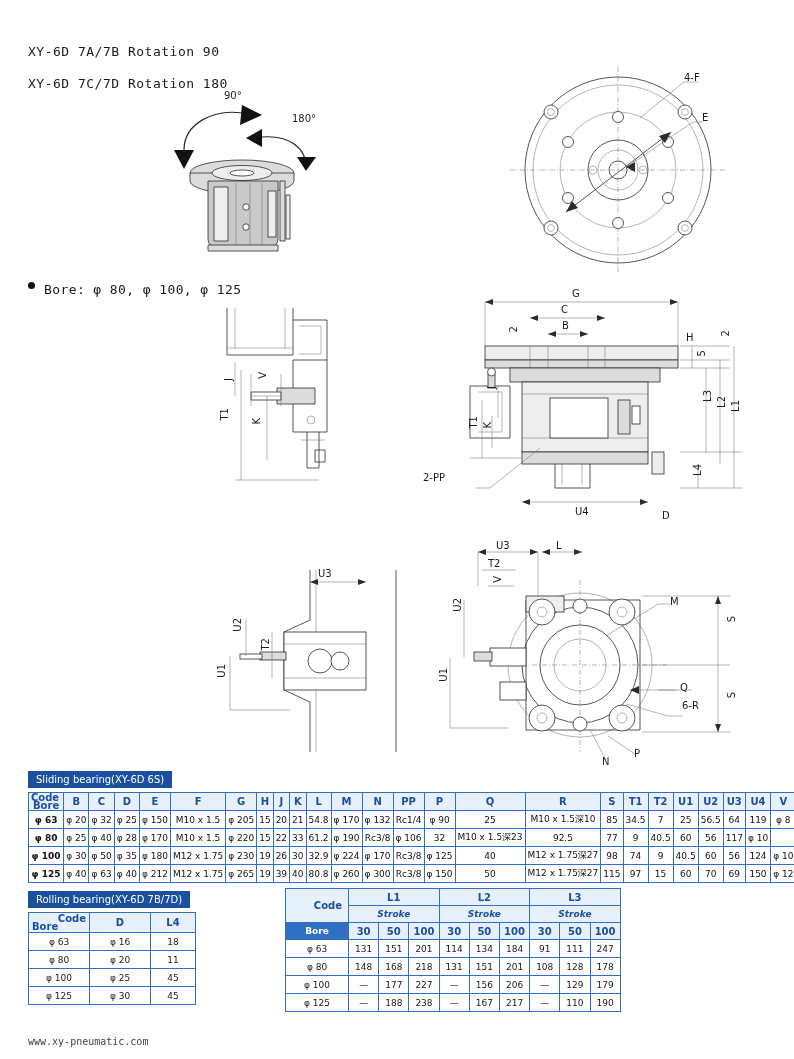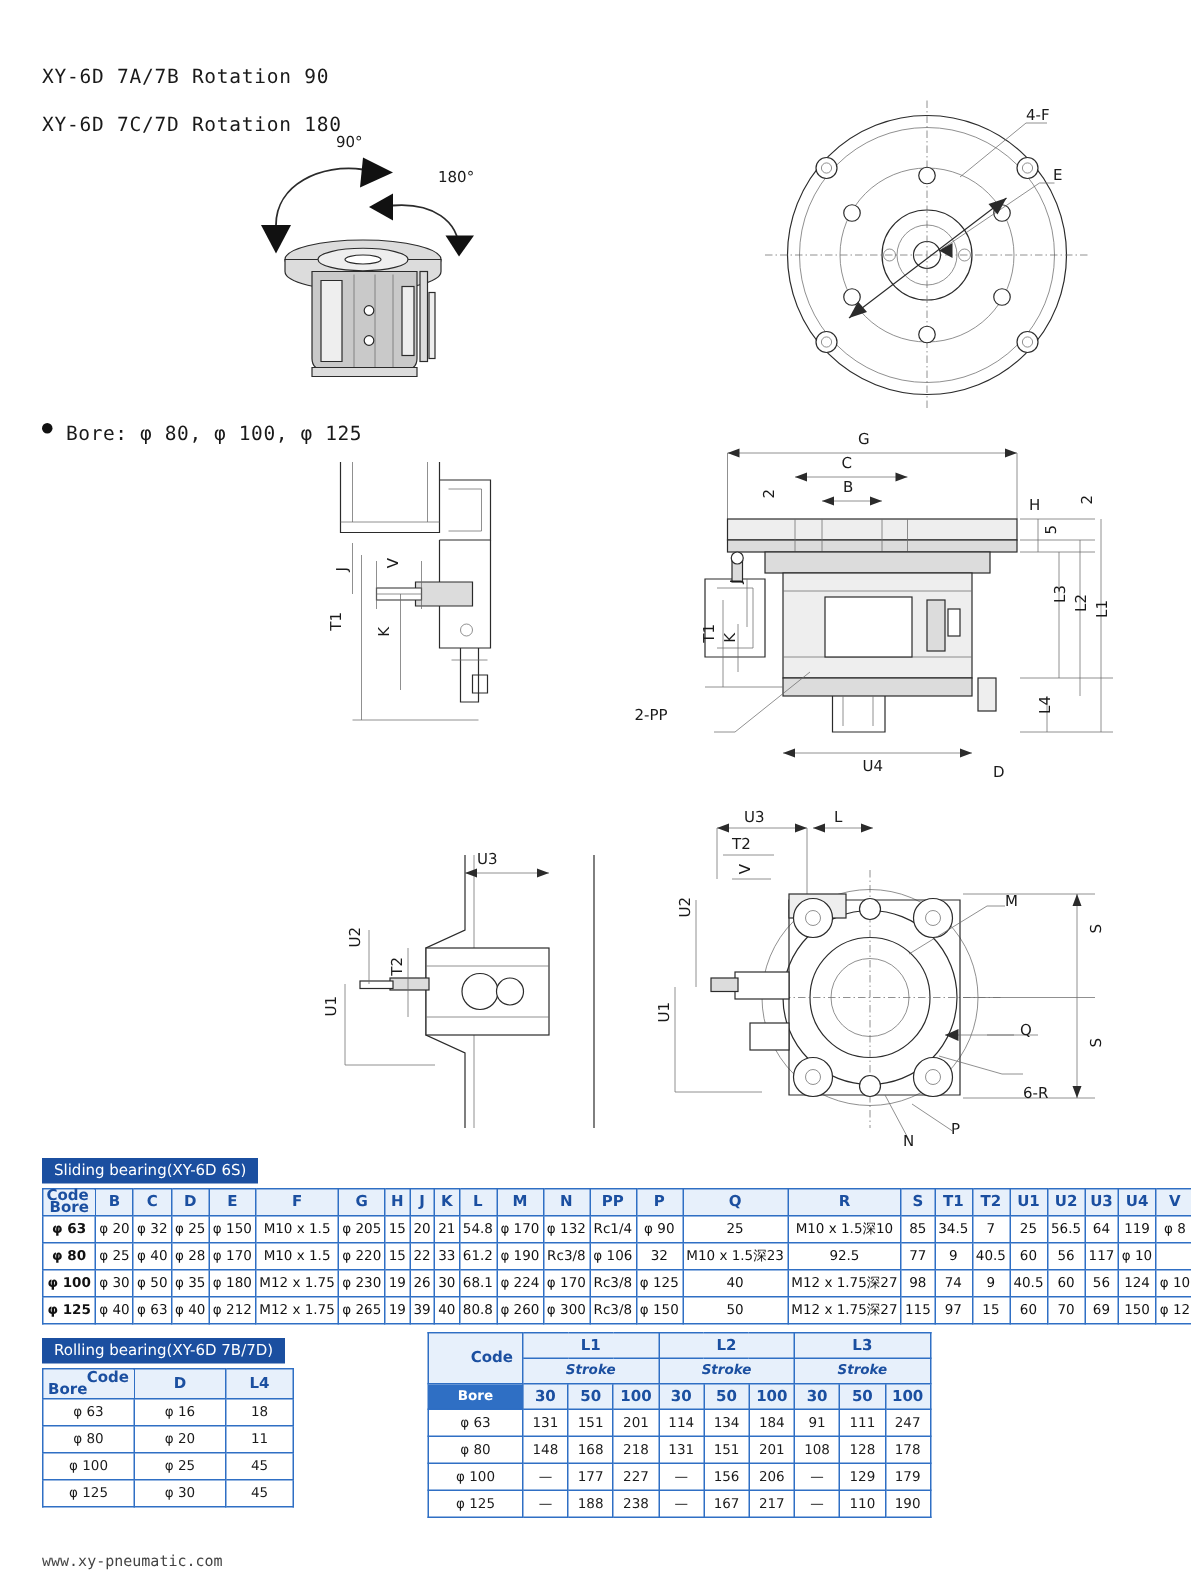--- a/index.html
+++ b/index.html
@@ -370,21 +370,21 @@
       <line class="thin" x1="20" y1="188" x2="78" y2="188"></line>
     </svg>
     <div class="lbl" style="left:66px;top:0px;">U3</div>
     <div class="lbl" style="left:126px;top:0px;">L</div>
     <div class="lbl" style="left:58px;top:18px;">T2</div>
     <div class="lbl v" style="left:62px;top:36px;">V</div>
     <div class="lbl" style="left:240px;top:56px;">M</div>
     <div class="lbl" style="left:250px;top:142px;">Q</div>
     <div class="lbl v" style="left:296px;top:76px;">S</div>
     <div class="lbl v" style="left:296px;top:152px;">S</div>
-    <div class="lbl" style="left:252px;top:184px;text-align:right;">6-R</div>
+    <div class="lbl" style="left:252px;top:160px;text-align:right;">6-R</div>
     <div class="lbl" style="left:204px;top:208px;">P</div>
     <div class="lbl" style="left:172px;top:216px;">N</div>
     <div class="lbl v" style="left:22px;top:58px;">U2</div>
     <div class="lbl v" style="left:8px;top:128px;">U1</div>
   </div>
 
   <div class="cap-main">
     <span class="tbl-caption">Sliding bearing(XY-6D 6S)</span>
   </div>
 
@@ -480,21 +480,21 @@
         <td class="firstcol">φ 100</td>
         <td>φ 30</td>
         <td>φ 50</td>
         <td>φ 35</td>
         <td>φ 180</td>
         <td>M12 x 1.75</td>
         <td>φ 230</td>
         <td>19</td>
         <td>26</td>
         <td>30</td>
-        <td>68.1</td>
+        <td>32.9</td>
         <td>φ 224</td>
         <td>φ 170</td>
         <td>Rc3/8</td>
         <td>φ 125</td>
         <td>40</td>
         <td>M12 x 1.75深27</td>
         <td>98</td>
         <td>74</td>
         <td>9</td>
         <td>40.5</td>

